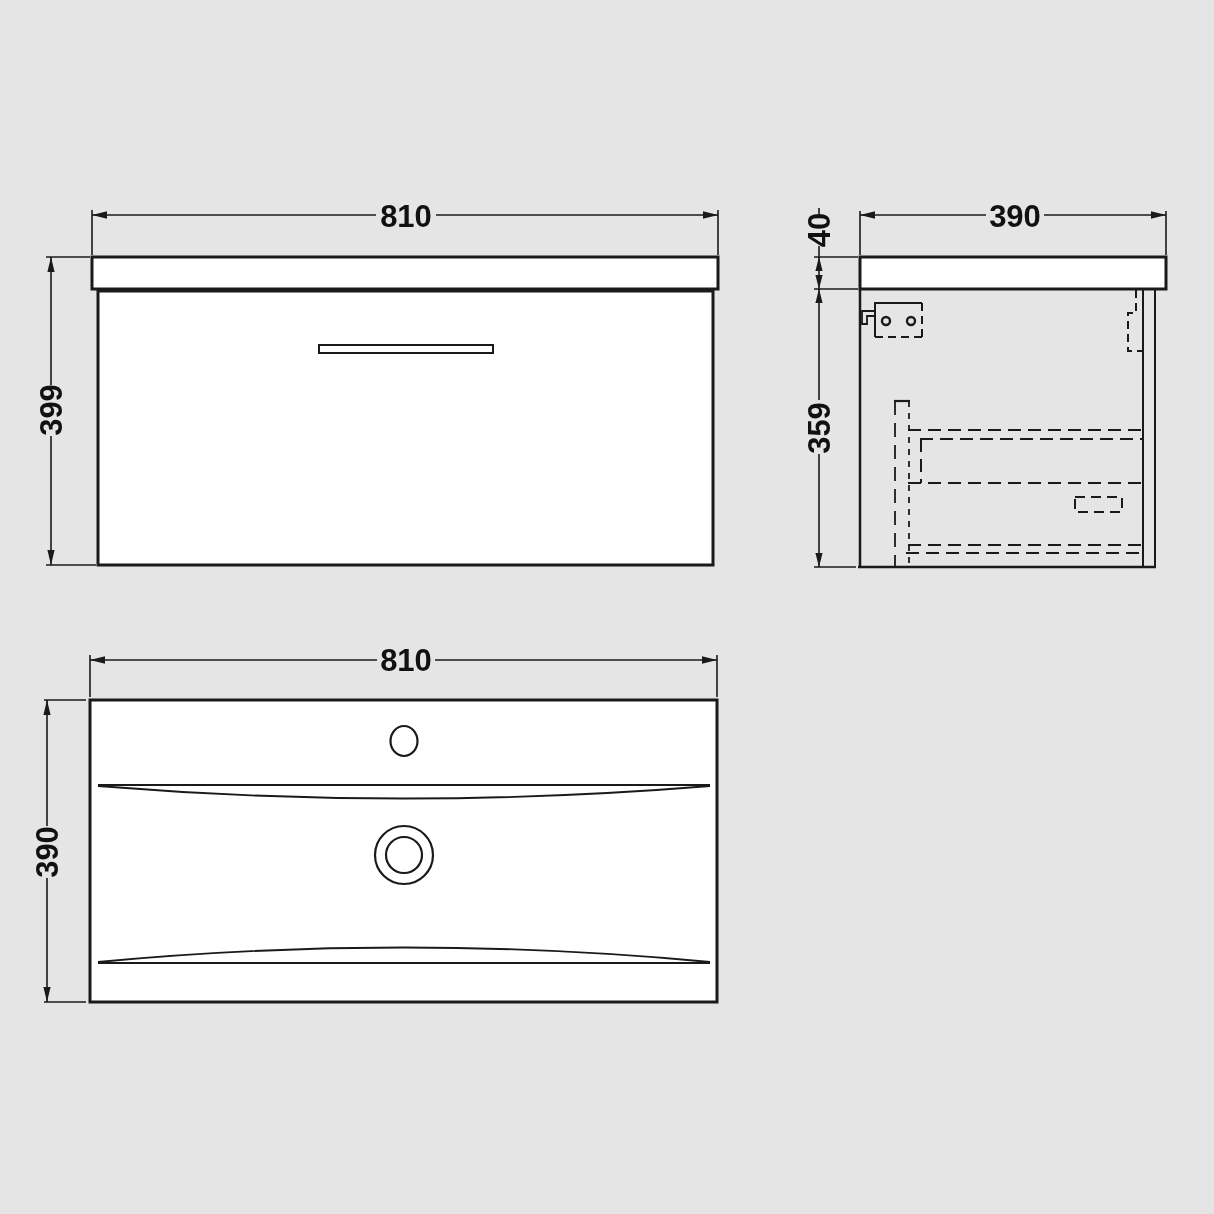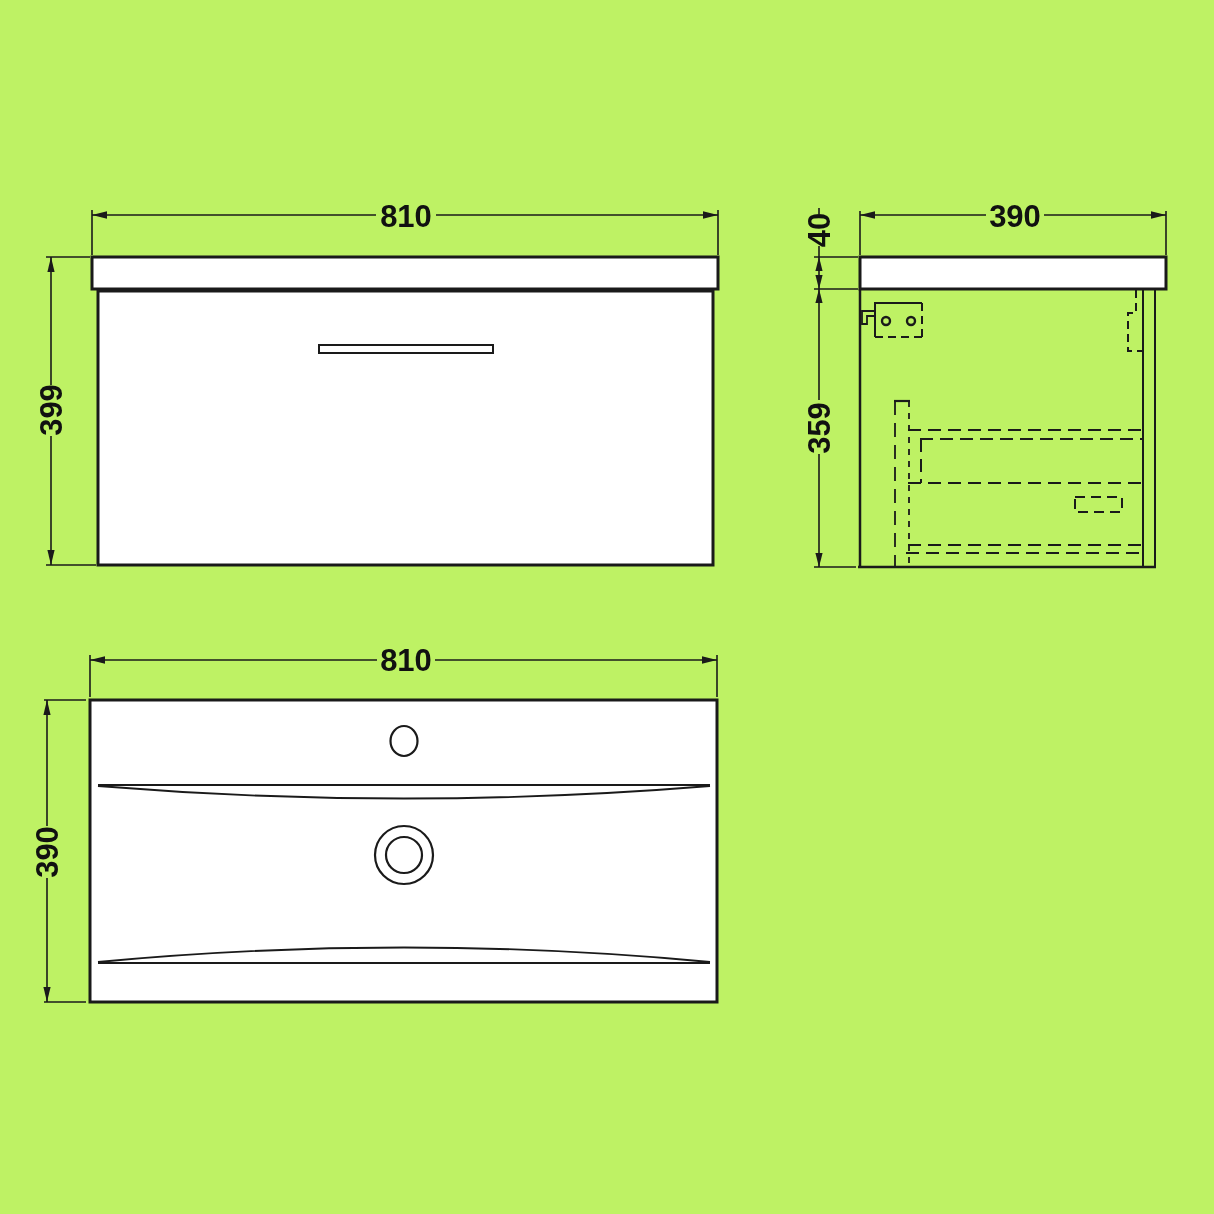--- a/index.html
+++ b/index.html
@@ -1,16 +1,16 @@
 <!DOCTYPE html>
 <html><head>
 <meta charset="utf-8">
 <style>
   html,body{margin:0;padding:0;background:#ffffff;}
-  .canvas{position:relative;width:1214px;height:1214px;background:#bef264;overflow:hidden;font-family:"Liberation Sans",sans-serif;}
+  .canvas{position:relative;width:1214px;height:1214px;background:#e5e5e5;overflow:hidden;font-family:"Liberation Sans",sans-serif;}
   svg{position:absolute;left:0;top:0;}
   .dim-text{font-family:"Liberation Sans","DejaVu Sans",sans-serif;font-weight:bold;font-size:31px;fill:#111111;}
   .ln{stroke:#1a1a1a;fill:none;}
   .fill-arrow{fill:#1a1a1a;stroke:none;}
   .shape{stroke:#1a1a1a;fill:#ffffff;}
 </style>
 </head>
 <body>
 
 <div class="canvas">

